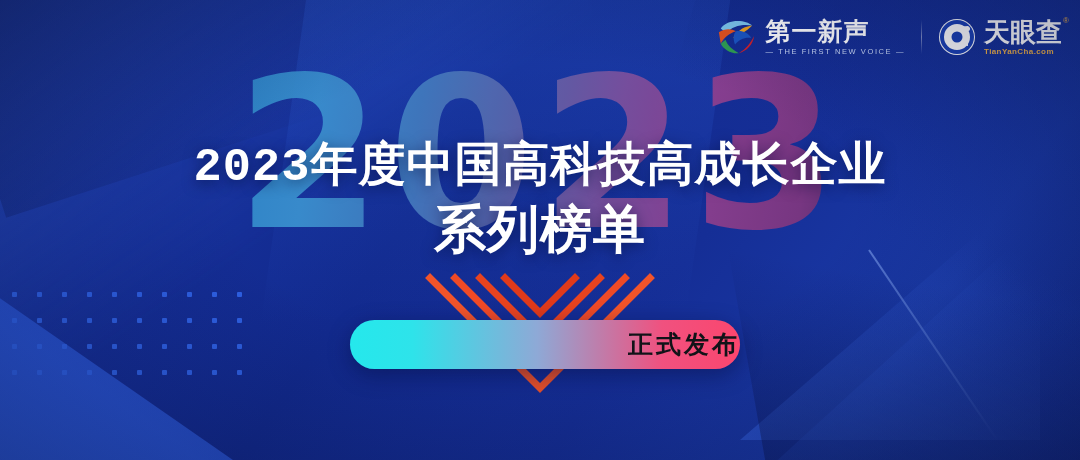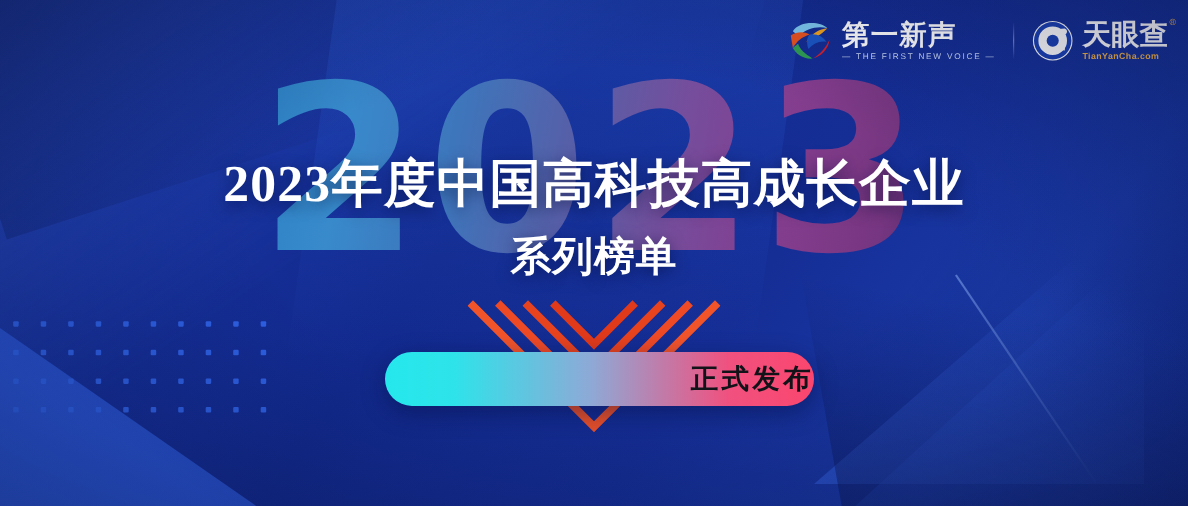--- a/index.html
+++ b/index.html
@@ -180,27 +180,27 @@
   
   .title-wrap{
     position:absolute;
     left:0; right:0; top:140px;
     text-align:center;
     z-index:4;
   }
   .title-line{
     color:#ffffff;
     font-weight:700;
-    font-family:Liberation Serif, serif;
+    font-family:Liberation Mono, monospace;
     letter-spacing:1px;
     text-shadow:0 3px 14px rgba(3,10,50,.55);
     white-space:nowrap;
   }
   .title-line-1{ font-size:47px; line-height:56px; }
-  .title-line-2{ font-size:37px; line-height:56px; margin-top:10px; }
+  .title-line-2{ font-size:52px; line-height:56px; margin-top:10px; }
 
   
   .pill{
     position:absolute;
     left:350px; top:320px;
     width:390px; height:49px;
     border-radius:26px;
     background:linear-gradient(90deg,#25e8ec 0%,#2ee3ea 16%,#8ea9d6 48%,#f0517f 80%,#fb466e 100%);
     display:flex; align-items:center; justify-content:flex-end;
     z-index:5;

